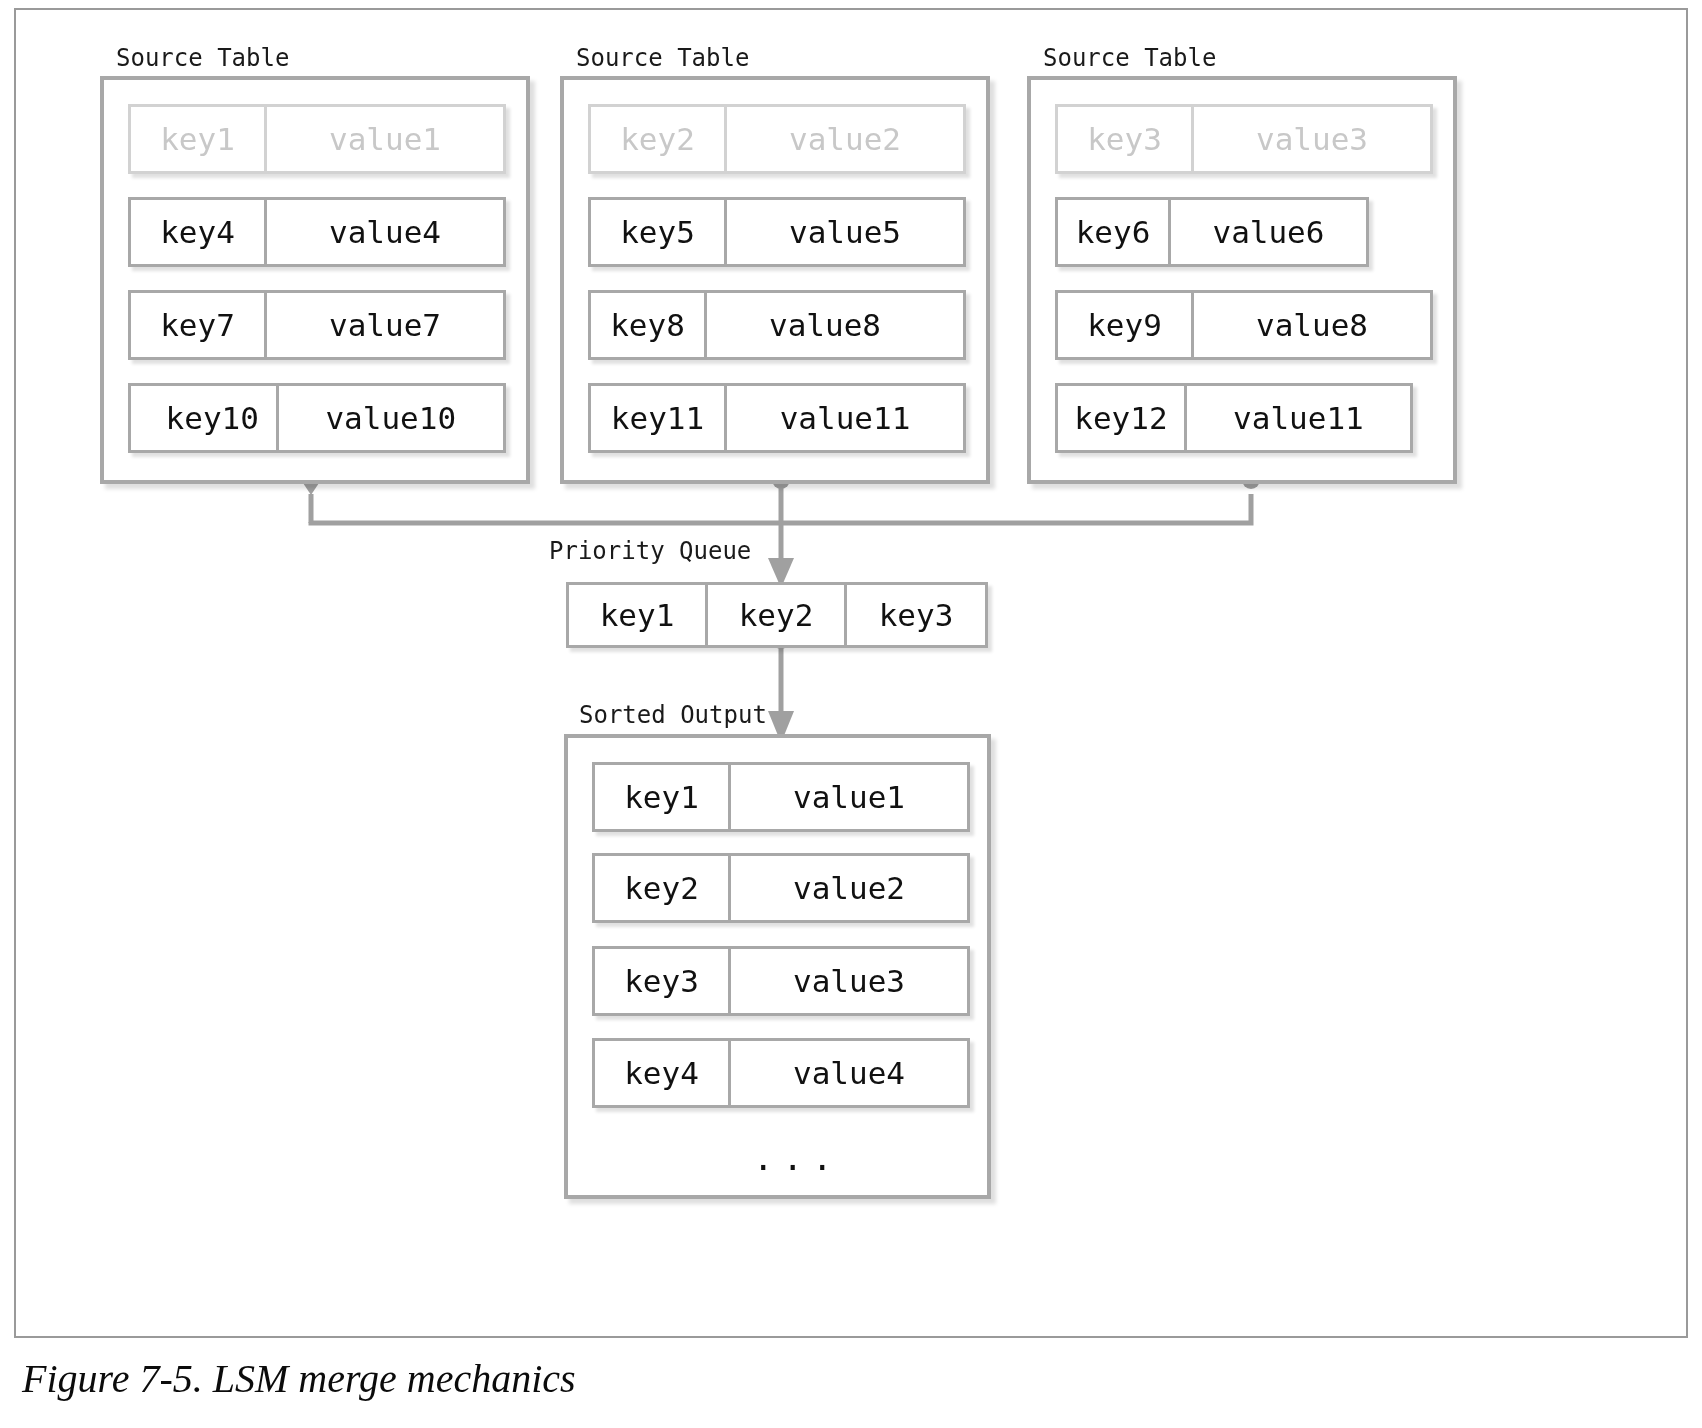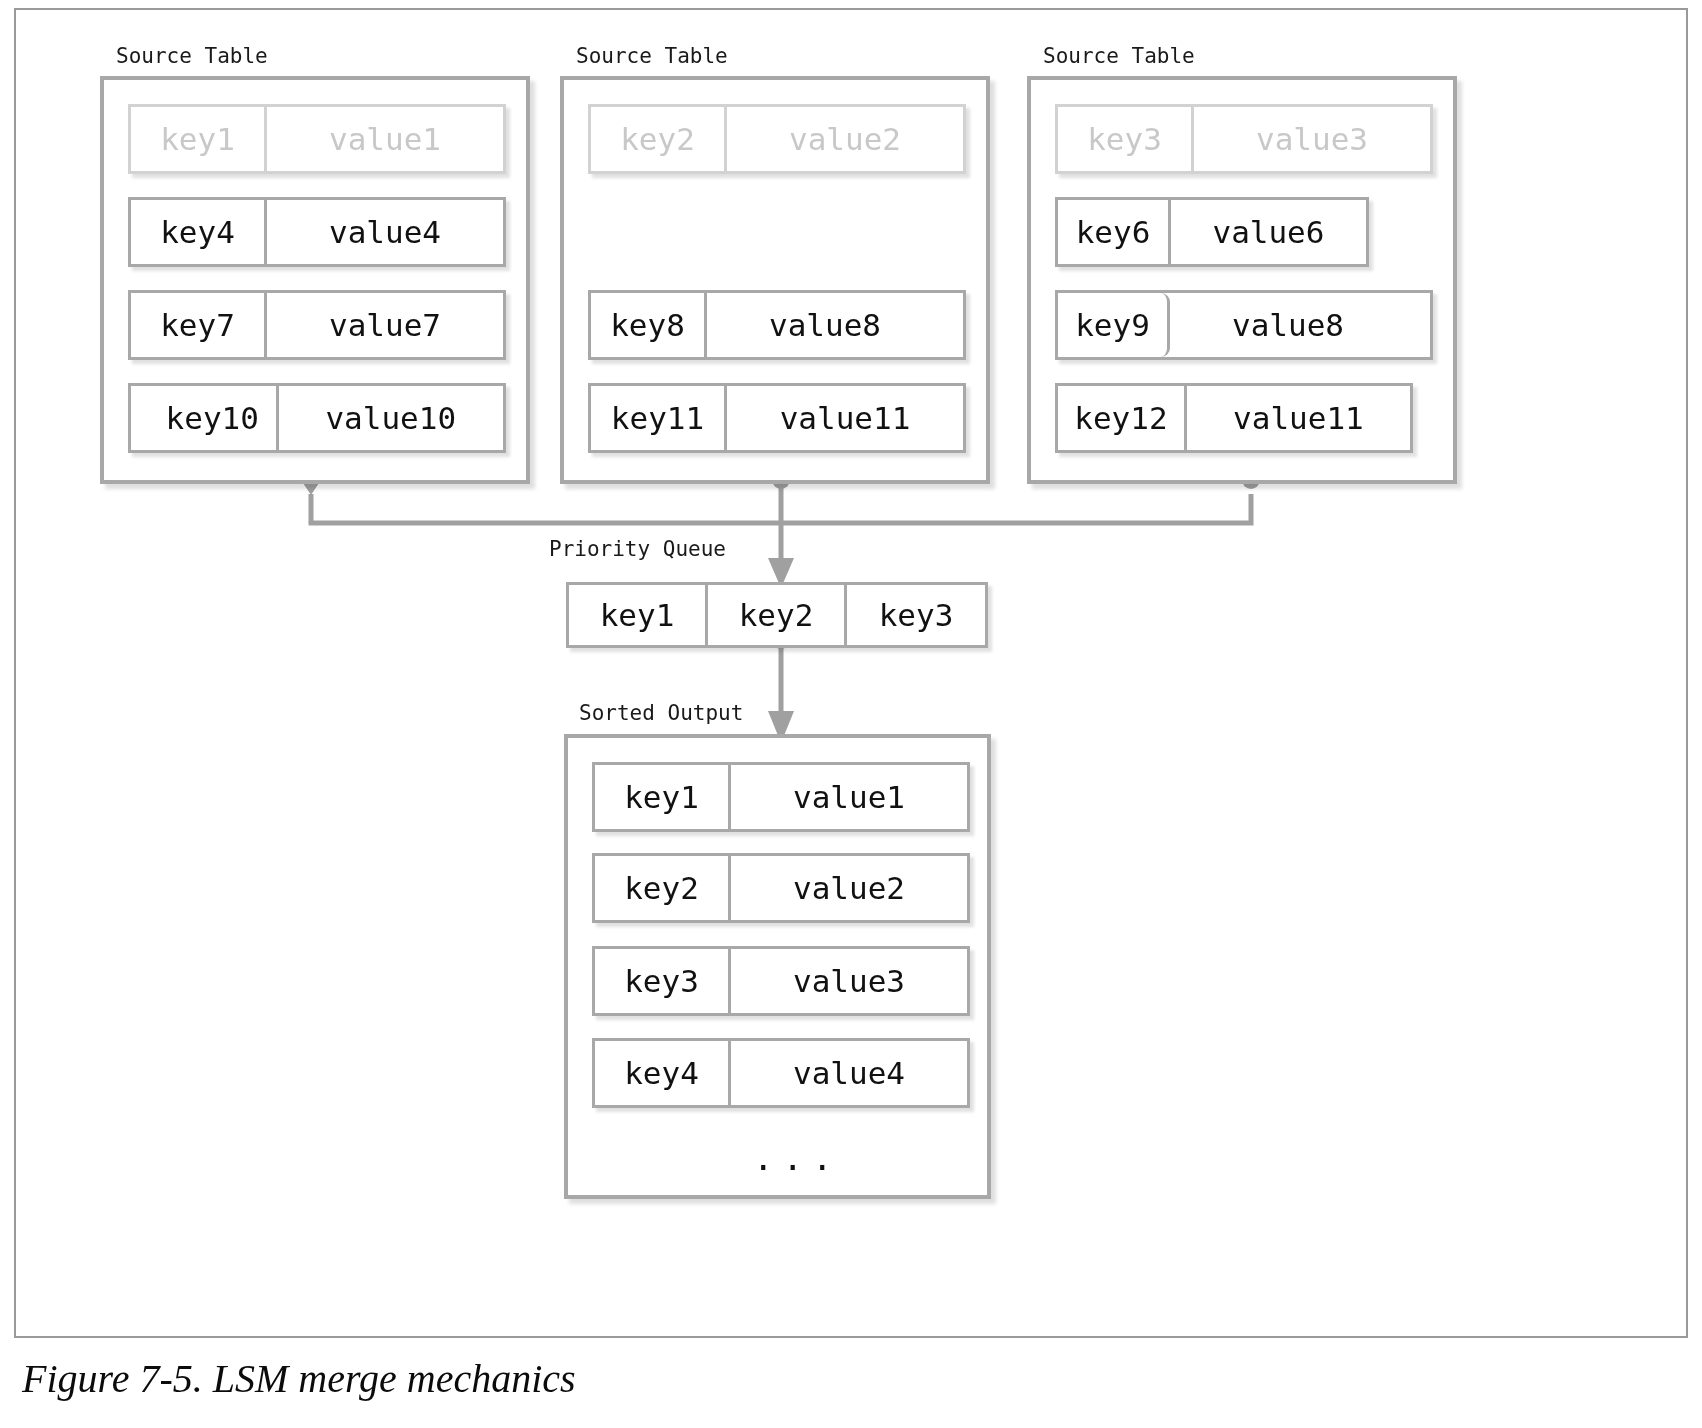--- a/index.html
+++ b/index.html
@@ -31,21 +31,21 @@
     position: absolute;
     left: 0; top: 0;
     width: 1674px;
     height: 1330px;
   }
 
   
   .section-label {
     position: absolute;
     font-family: "DejaVu Sans Mono", monospace;
-    font-size: 21px;
+    font-size: 24px;
     color: #1a1a1a;
     white-space: nowrap;
     letter-spacing: 0px;
   }
 
   
   .table-box {
     position: absolute;
     border: 4px solid #a8a8a8;
     box-sizing: border-box;
@@ -186,20 +186,24 @@
       </div>
     </div>
 
     <div class="section-label" style="left:560px; top:34px;">Source Table</div>
 
     <div class="table-box" style="left:544px; top:66px; width:430px; height:408px;">
       <div class="kv-row faded" style="left:24px; top:24px; width:378px; height:70px;">
         <div class="kv-cell key" style="width:136px;">key2</div>
         <div class="kv-cell" style="width:236px;">value2</div>
       </div>
+      <div class="kv-row" style="left:24px; top:117px; width:378px; height:70px;">
+        <div class="kv-cell key" style="width:136px;">key5</div>
+        <div class="kv-cell" style="width:236px;">value5</div>
+      </div>
       <div class="kv-row" style="left:24px; top:210px; width:378px; height:70px;">
         <div class="kv-cell key" style="width:116px;">key8</div>
         <div class="kv-cell" style="width:236px;">value8</div>
       </div>
       <div class="kv-row" style="left:24px; top:303px; width:378px; height:70px;">
         <div class="kv-cell key" style="width:136px;">key11</div>
         <div class="kv-cell" style="width:236px;">value11</div>
       </div>
     </div>
 
@@ -208,21 +212,21 @@
     <div class="table-box" style="left:1011px; top:66px; width:430px; height:408px;">
       <div class="kv-row faded" style="left:24px; top:24px; width:378px; height:70px;">
         <div class="kv-cell key" style="width:136px;">key3</div>
         <div class="kv-cell" style="width:236px;">value3</div>
       </div>
       <div class="kv-row" style="left:24px; top:117px; width:314px; height:70px;">
         <div class="kv-cell key" style="width:136px;">key6</div>
         <div class="kv-cell" style="width:236px;">value6</div>
       </div>
       <div class="kv-row" style="left:24px; top:210px; width:378px; height:70px;">
-        <div class="kv-cell key" style="width:112px;border-radius:9px;">key9</div>
+        <div class="kv-cell key" style="width:136px;">key9</div>
         <div class="kv-cell" style="width:236px;">value8</div>
       </div>
       <div class="kv-row" style="left:24px; top:303px; width:358px; height:70px;">
         <div class="kv-cell key" style="width:136px;">key12</div>
         <div class="kv-cell" style="width:236px;">value11</div>
       </div>
     </div>
 
     <div class="section-label" style="left:533px; top:527px;">Priority Queue</div>
 

